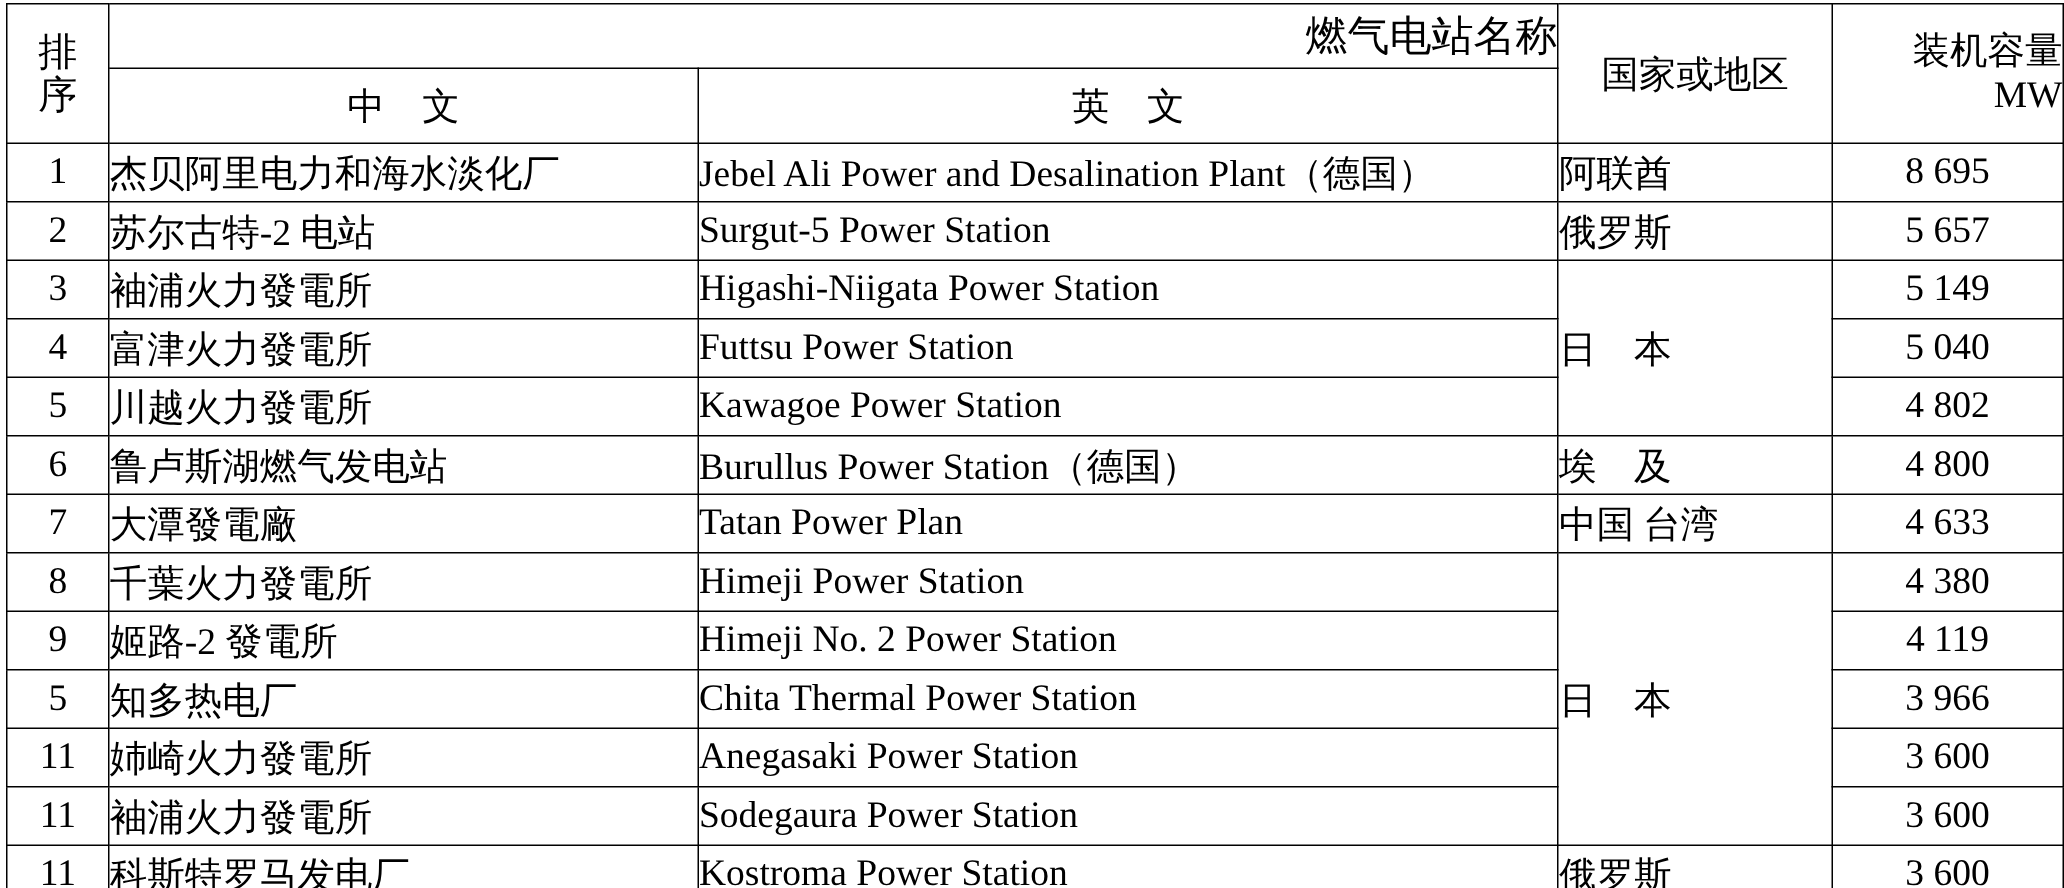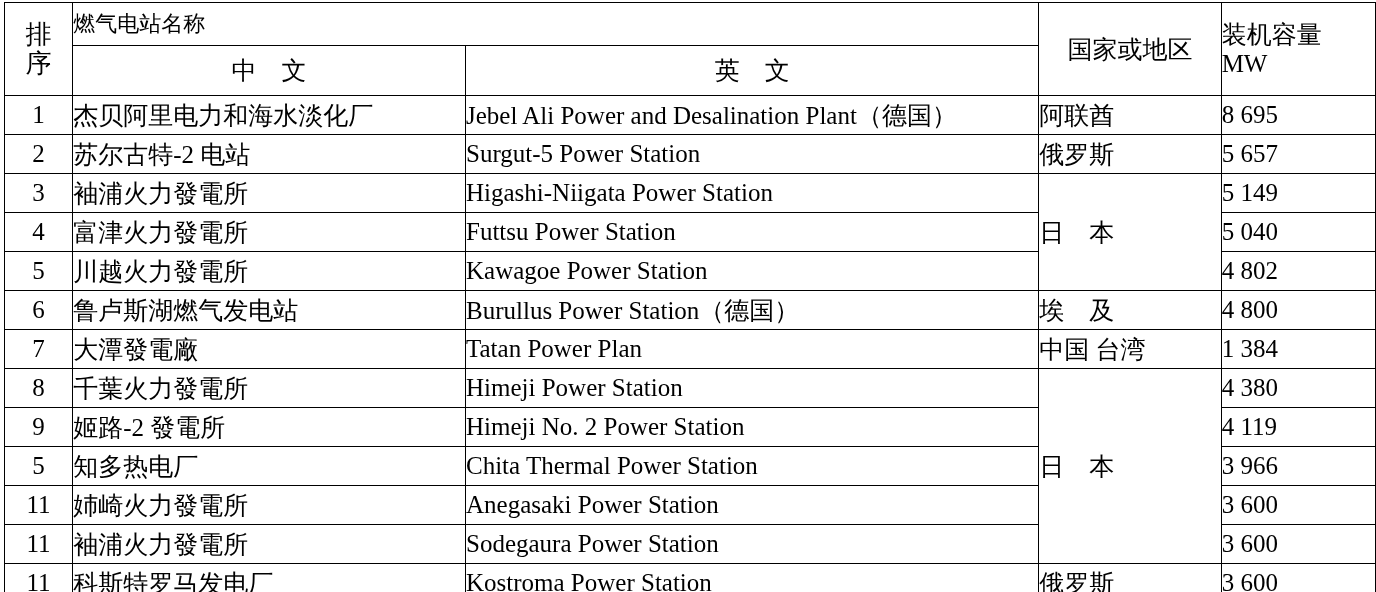--- a/index.html
+++ b/index.html
@@ -44,36 +44,36 @@
   .hdr-rank {
     text-align: center;
     font-size: 26px;
     line-height: 1.12;
     height: 92px;
     letter-spacing: 0;
   }
   .hdr-rank span { display: block; }
 
   .hdr-name-top {
-    text-align: left;
-    font-size: 22px;
+    text-align: right;
+    font-size: 28px;
     height: 40px;
   }
   .hdr-sub {
     text-align: center;
     font-size: 25px;
     height: 46px;
   }
   .hdr-region {
     text-align: center;
     font-size: 25px;
     height: 92px;
   }
   .hdr-cap {
-    text-align: left;
+    text-align: right;
     font-size: 25px;
     line-height: 1.18;
     height: 92px;
   }
   .hdr-cap span { display: block; }
 
   td.rank {
     text-align: center;
     font-size: 25px;
     height: 38px;
@@ -87,20 +87,21 @@
   td.en {
     font-size: 25px;
     padding-left: 10px;
     white-space: nowrap;
   }
   td.region {
     text-align: left;
     font-size: 25px;
   }
   td.cap {
+    text-align: center;
     font-size: 25px;
   }
 </style>
 </head>
 <body>
 
 <div class="sheet">
   <table class="data-table">
     <colgroup>
       <col class="c-rank">
@@ -166,21 +167,21 @@
           <td class="cn">鲁卢斯湖燃气发电站</td>
           <td class="en">Burullus Power Station（德国）</td>
           <td class="region">埃　及</td>
           <td class="cap">4 800</td>
         </tr>
         <tr>
           <td class="rank">7</td>
           <td class="cn">大潭發電廠</td>
           <td class="en">Tatan Power Plan</td>
           <td class="region">中国 台湾</td>
-          <td class="cap">1 384</td>
+          <td class="cap">4 633</td>
         </tr>
         <tr>
           <td class="rank">8</td>
           <td class="cn">千葉火力發電所</td>
           <td class="en">Himeji Power Station</td>
           <td class="region" rowspan="5">日　本</td>
           <td class="cap">4 380</td>
         </tr>
         <tr>
           <td class="rank">9</td>

